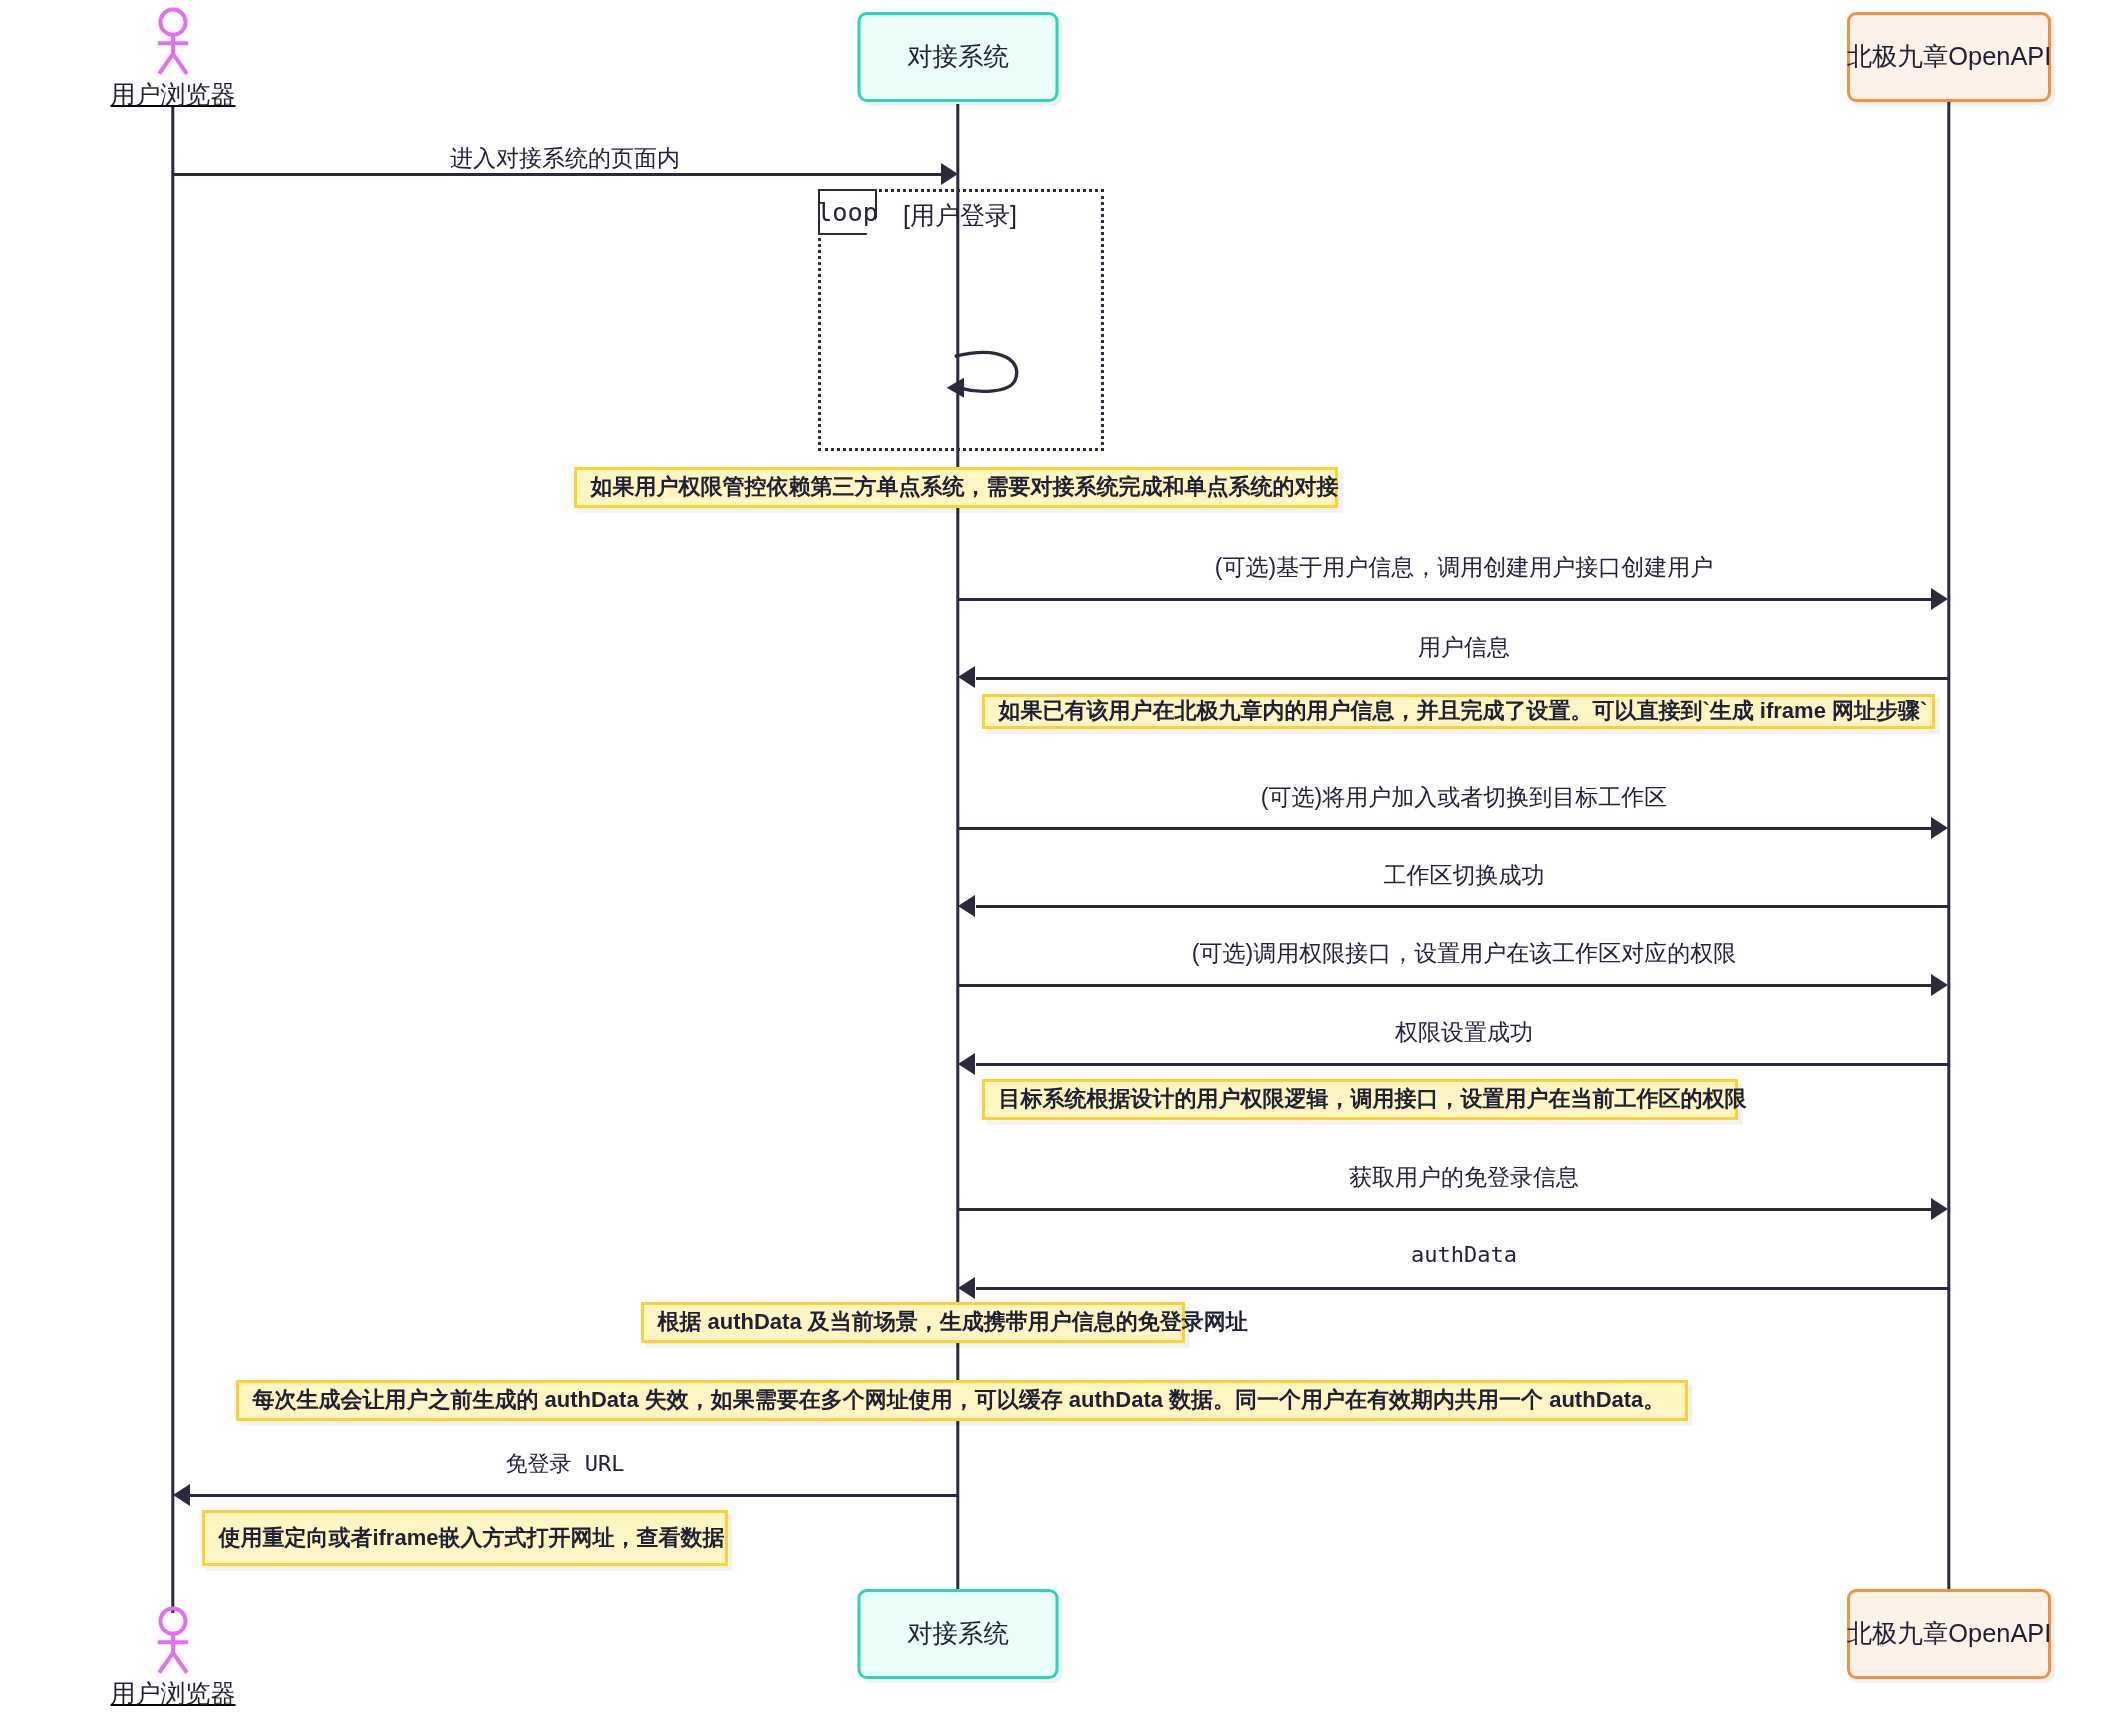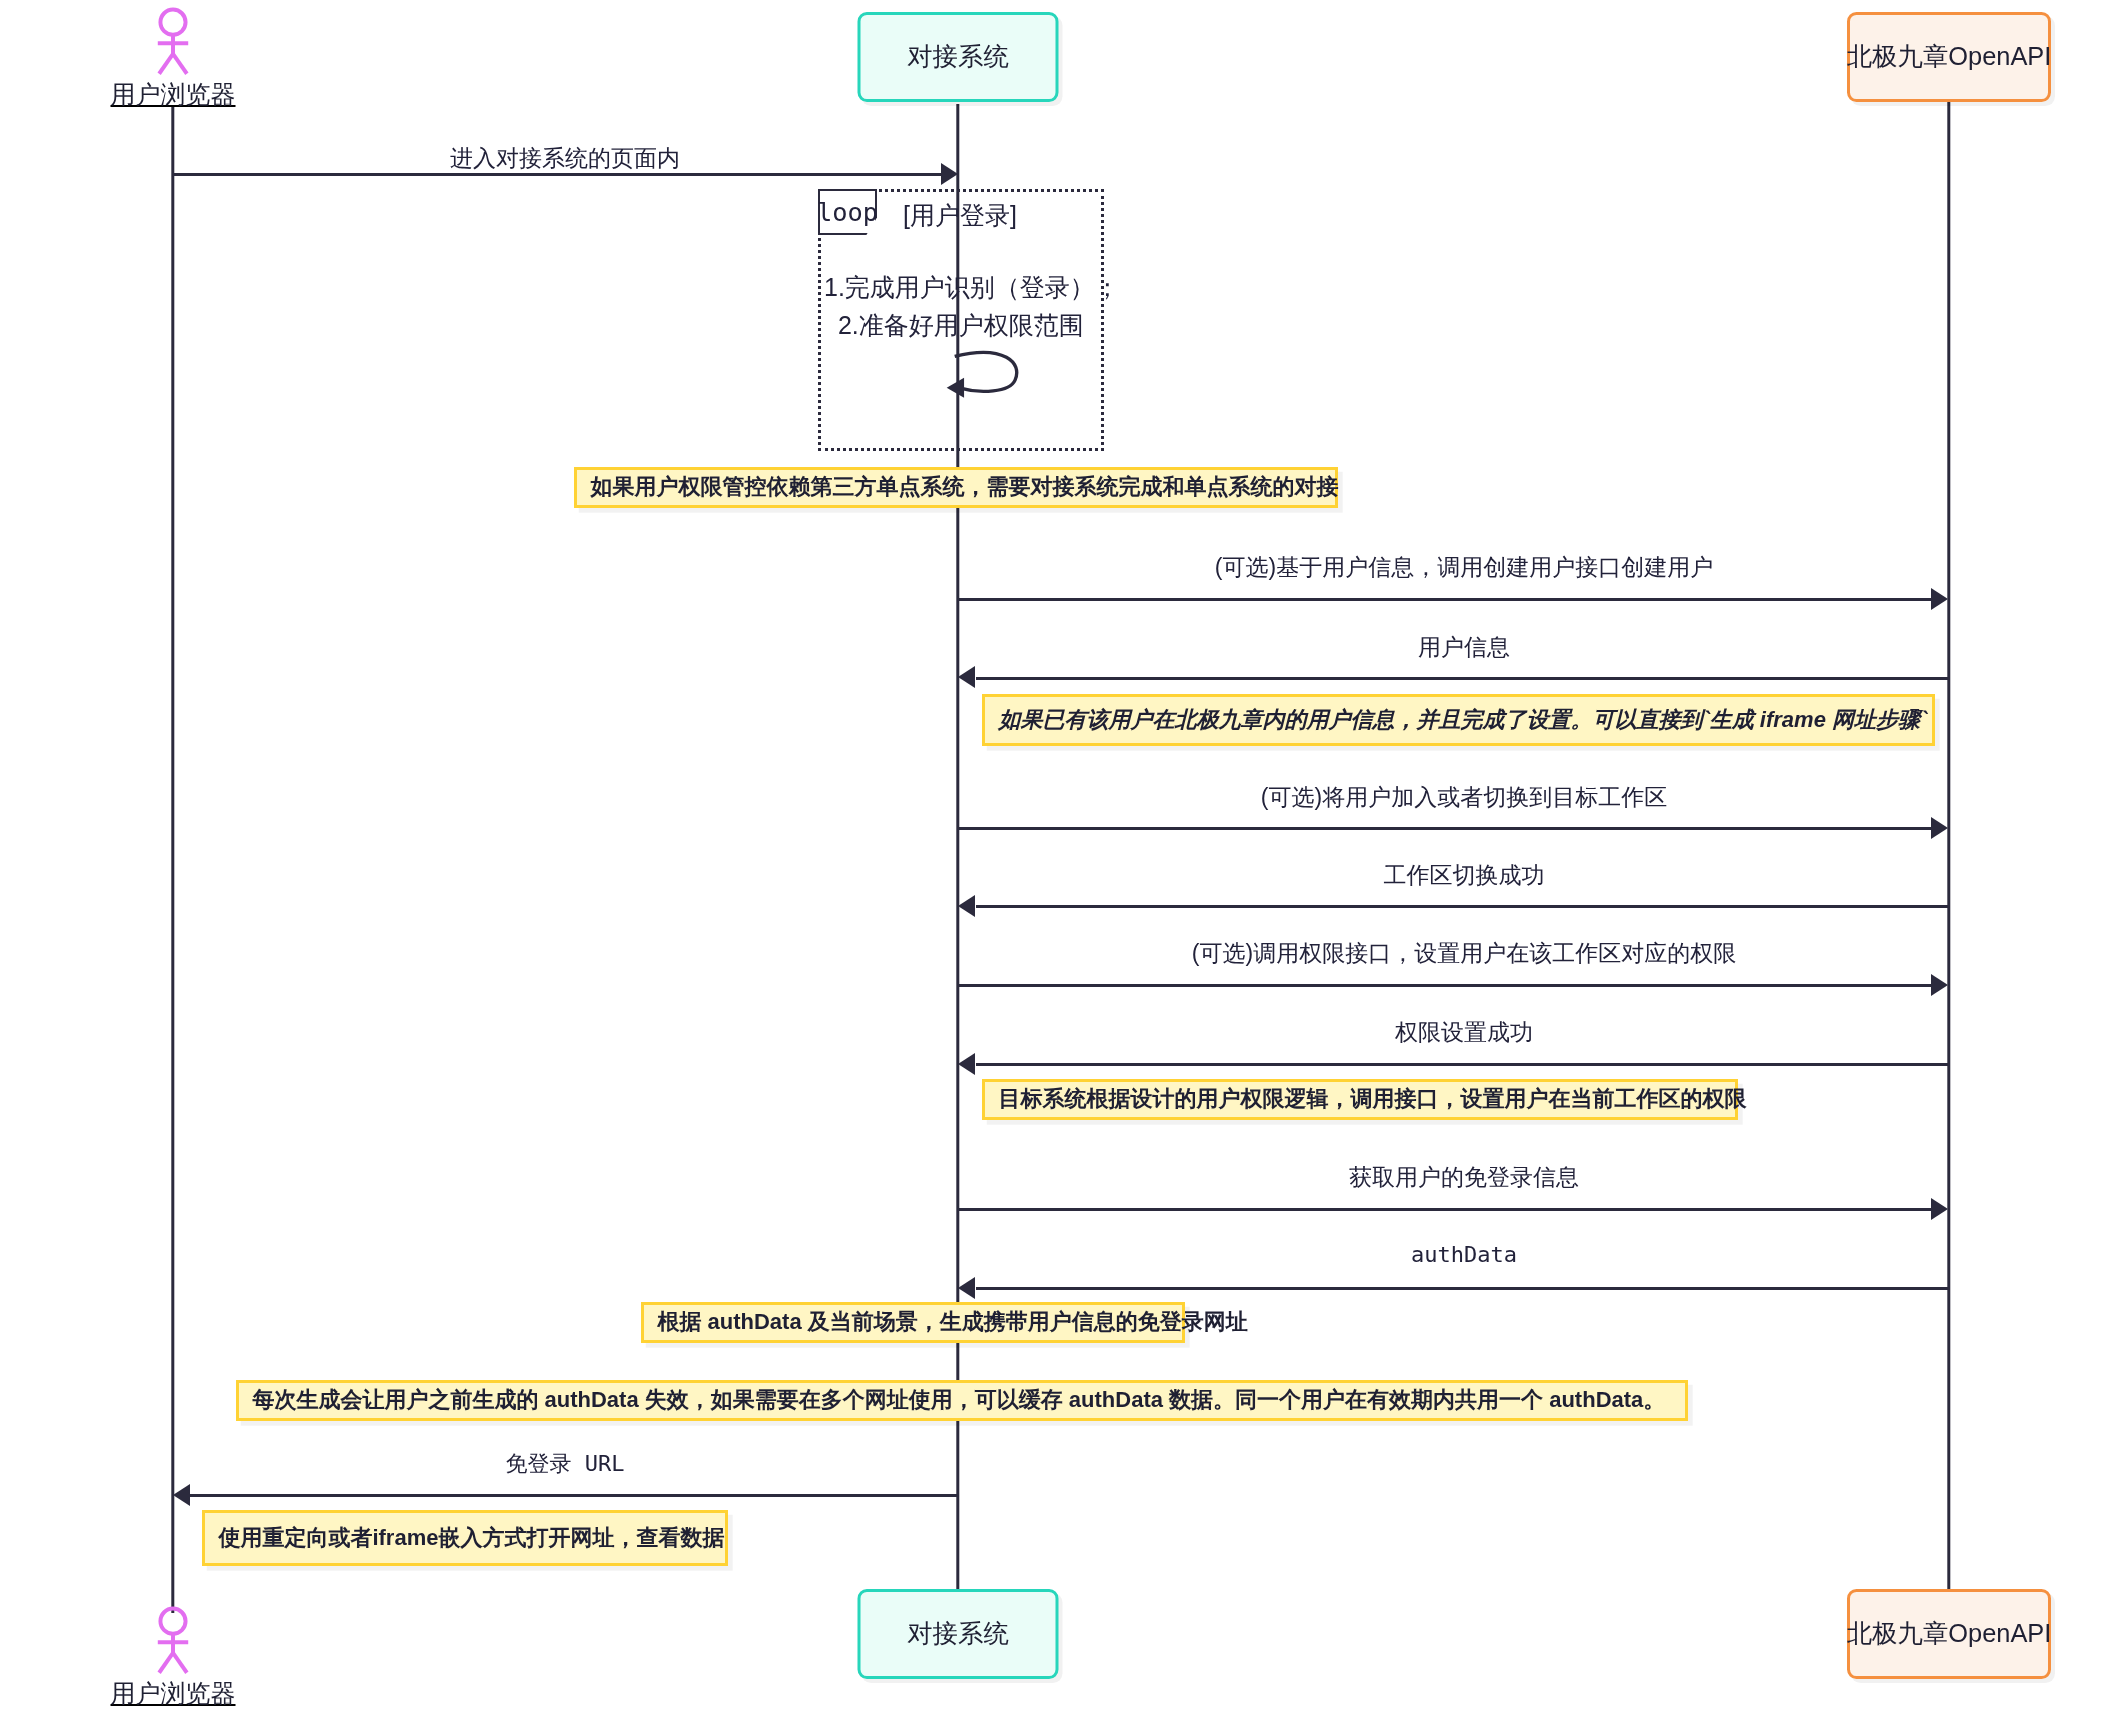--- a/index.html
+++ b/index.html
@@ -178,41 +178,39 @@
 
   <div class="msg-label" style="left:565px; top:127px;margin-top:16px;">进入对接系统的页面内</div>
   <div class="msg" style="left:173px; top:173px; width:768px;"></div>
   <div class="arrow-head right" style="left:941px; top:163px;"></div>
 
   <div class="loop-box" style="left:818px; top:189px; width:286px; height:262px;"></div>
   <div class="loop-tab" style="left:818px; top:189px; width:59px; height:46px;">
     <span>loop</span>
   </div>
   <div class="loop-title" style="left:960px; top:199px;">[用户登录]</div>
-  <div class="loop-text" style="left:824px; top:269px;">1.完成用户识别（登录）；
-  2.准备好用户权限范围</div>
 
   <svg class="self-loop" style="left:944px; top:348px;" width="87" height="54" viewBox="0 0 130 80">
     <path d="M16,12 C90,-6 118,22 106,48 C98,66 54,68 26,60" fill="none" stroke="#2b2a3d" stroke-width="5"></path>
     <polygon points="30,44 30,74 4,59" fill="#2b2a3d"></polygon>
   </svg>
 
   <div class="note" style="left:574px; top:467px; width:764px; height:41px;">
     <span class="note-text">如果用户权限管控依赖第三方单点系统，需要对接系统完成和单点系统的对接</span>
   </div>
 
   <div class="msg-label" style="left:1464px; top:552px;">(可选)基于用户信息，调用创建用户接口创建用户</div>
   <div class="msg" style="left:958px; top:598px; width:973px;"></div>
   <div class="arrow-head right" style="left:1931px; top:588px;"></div>
 
   <div class="msg-label" style="left:1464px; top:632px;">用户信息</div>
   <div class="msg" style="left:976px; top:677px; width:973px;"></div>
   <div class="arrow-head left" style="left:958px; top:666px;"></div>
 
-  <div class="note" style="left:982px; top:694px; width:953px; height:52px;font-style:italic;">
+  <div class="note" style="left:982px; top:694px; width:953px; height:35px;">
     <span class="note-text">如果已有该用户在北极九章内的用户信息，并且完成了设置。可以直接到`生成 iframe 网址步骤`</span>
   </div>
 
   <div class="msg-label" style="left:1464px; top:782px;">(可选)将用户加入或者切换到目标工作区</div>
   <div class="msg" style="left:958px; top:827px; width:973px;"></div>
   <div class="arrow-head right" style="left:1931px; top:817px;"></div>
 
   <div class="msg-label" style="left:1464px; top:860px;">工作区切换成功</div>
   <div class="msg" style="left:976px; top:905px; width:973px;"></div>
   <div class="arrow-head left" style="left:958px; top:895px;"></div>

